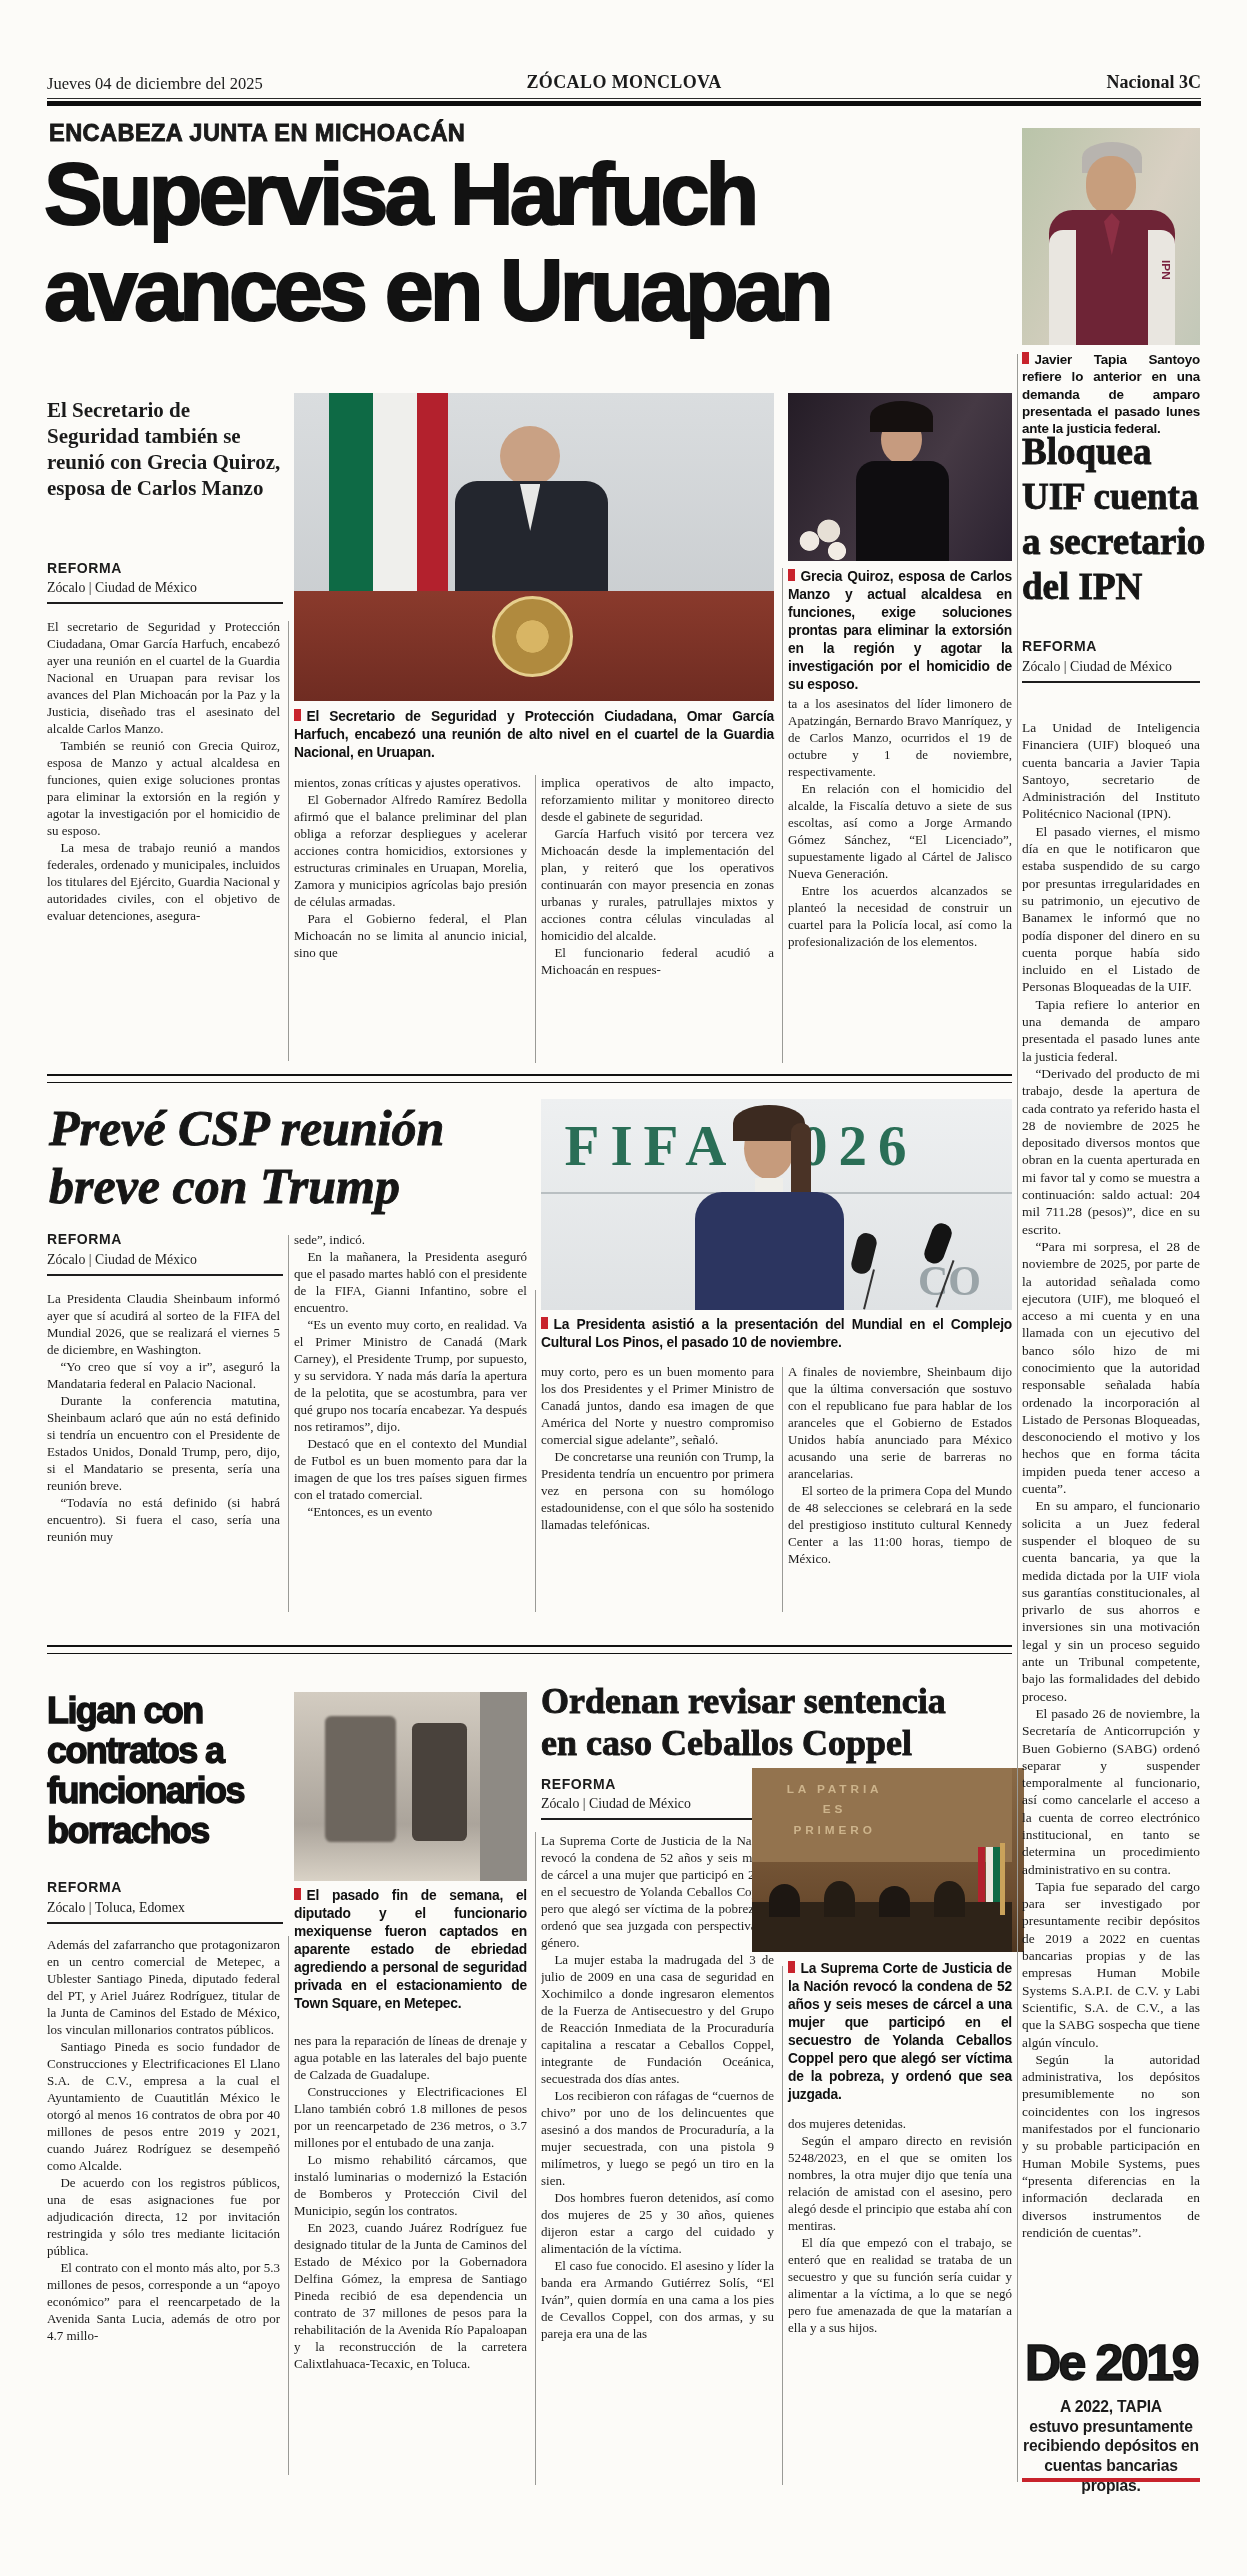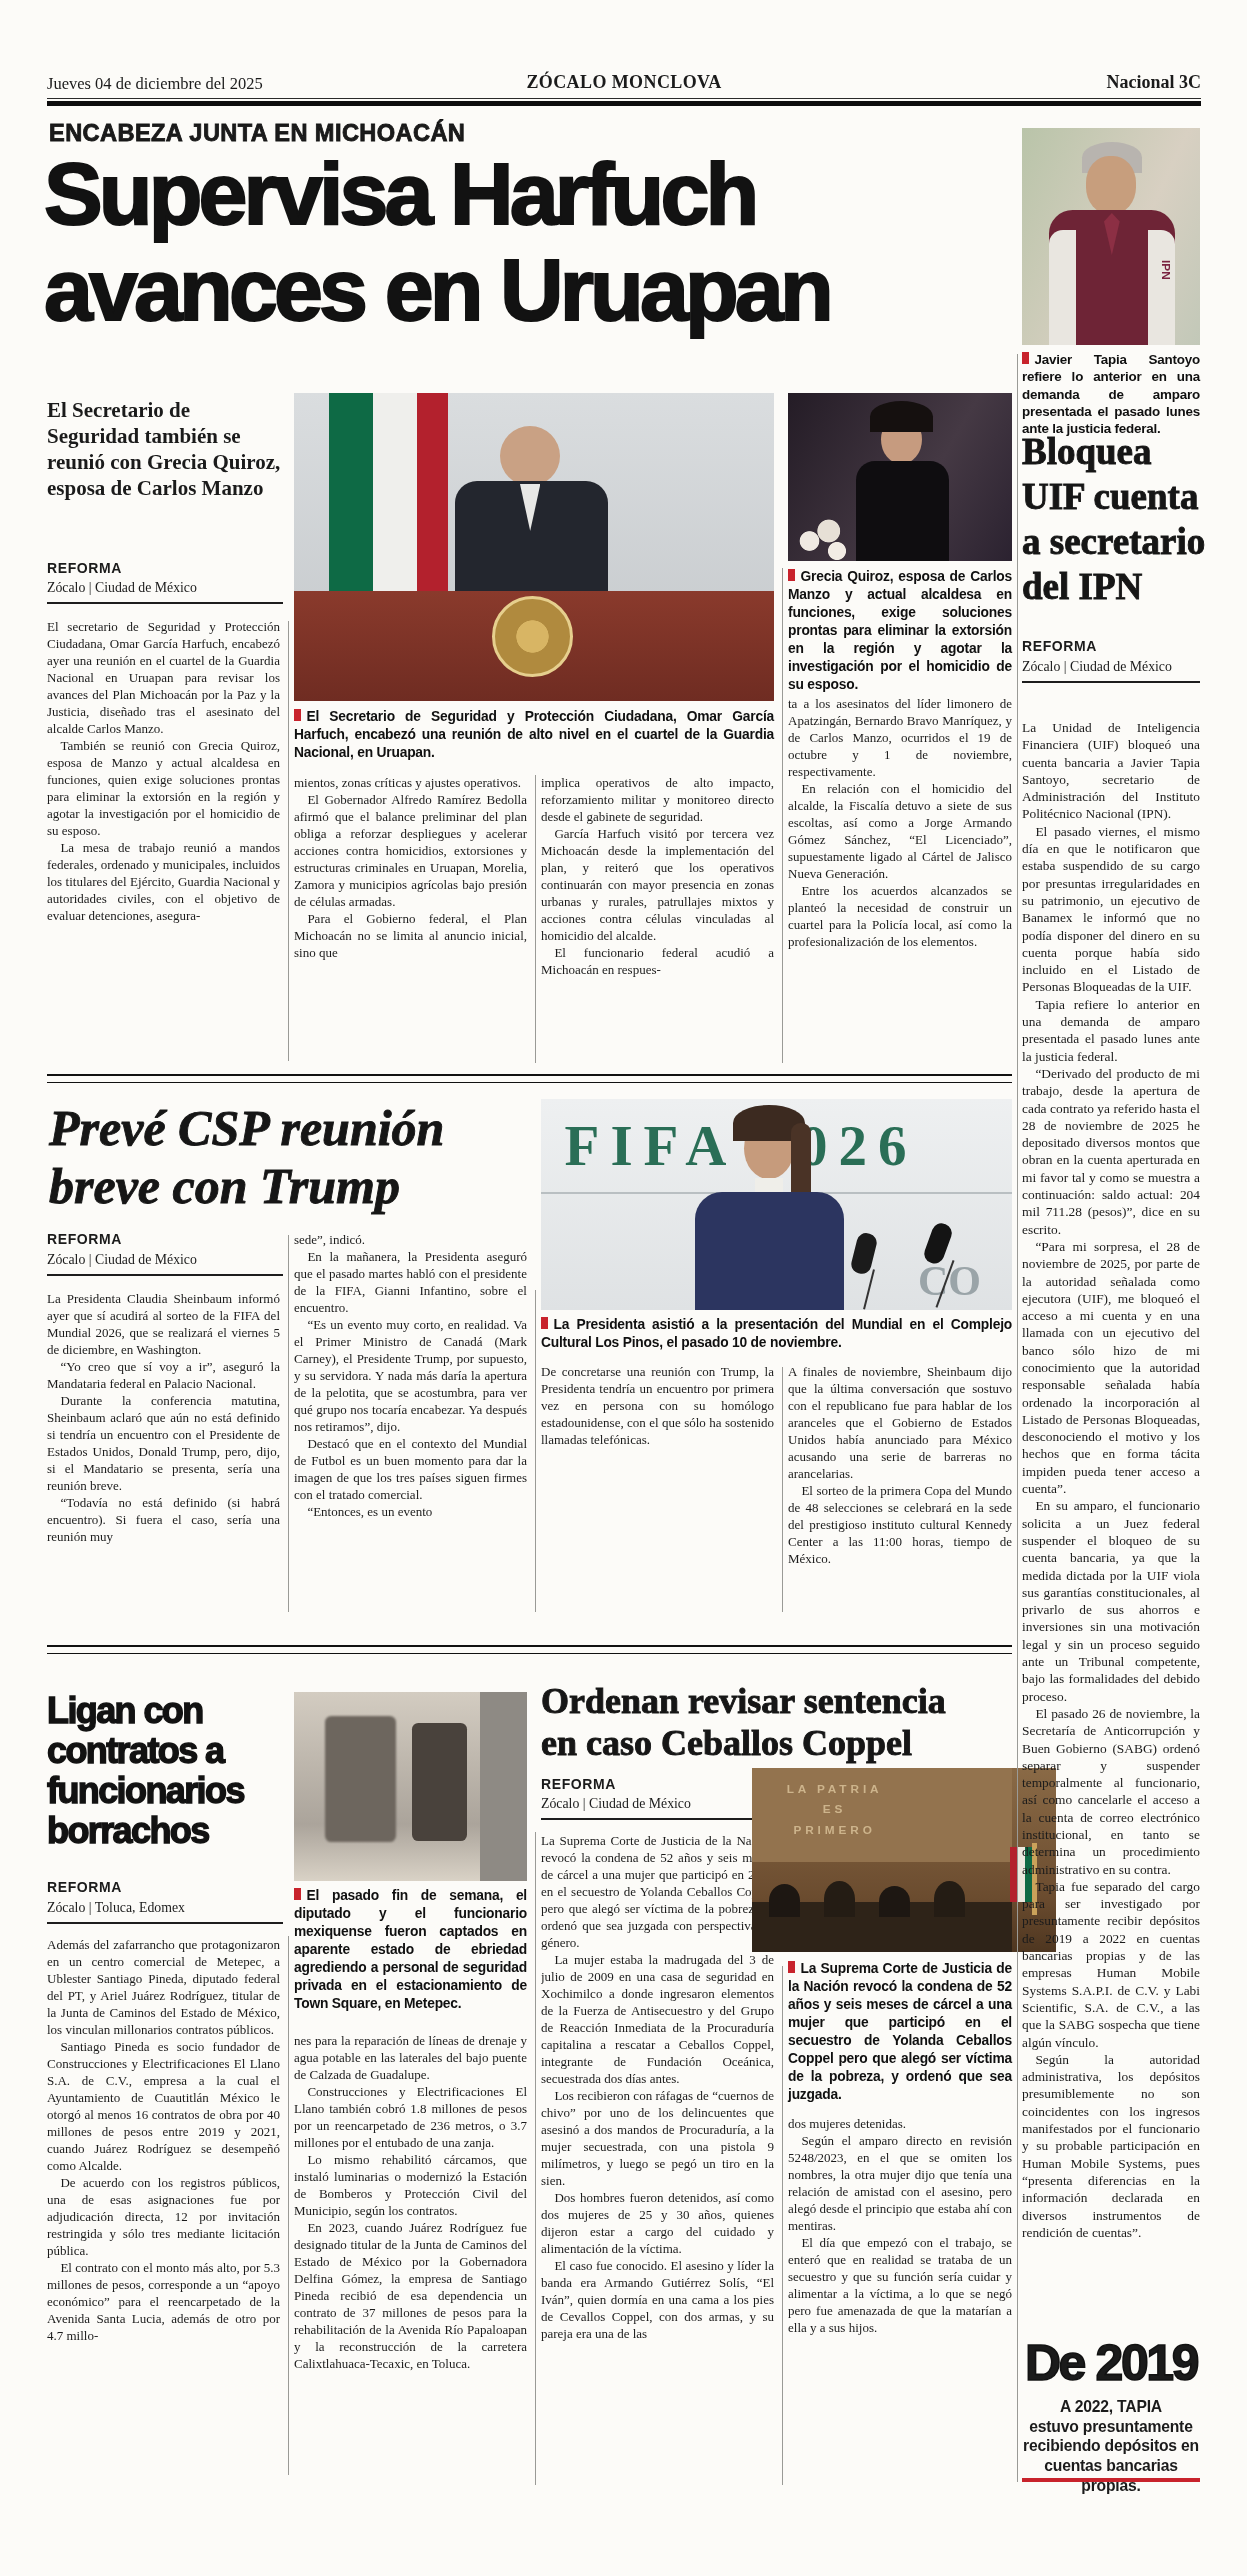--- a/index.html
+++ b/index.html
@@ -160,20 +160,21 @@
     <div class="ph-el" style="left:313px;top:134px;width:20.4px;height:41px;border-radius:9.4px;background:#1b1b1b;transform:rotate(14deg);"></div>
     <div class="ph-el" style="left:387px;top:124px;width:20.4px;height:41px;border-radius:9.4px;background:#141414;transform:rotate(20deg);"></div>
     <div class="ph-el" style="left:327px;top:170px;width:2.4px;height:41px;background:#333;transform:rotate(14deg);"></div>
     <div class="ph-el" style="left:403px;top:160px;width:2.4px;height:50px;background:#333;transform:rotate(20deg);"></div>
   </div>
   <div class="abs caption" style="left:541px;top:1316px;width:471px;">
     <span class="cap-bullet"></span><span>La Presidenta asistió a la presentación del Mundial en el Complejo Cultural Los Pinos, el pasado 10 de noviembre.</span>
   </div>
 
   <div class="abs bodytext" style="left:541px;top:1363px;width:233px;height:250px;">
+      <p>muy corto, pero es un buen momento para los dos Presidentes y el Primer Ministro de Canadá juntos, dando esa imagen de que América del Norte y nuestro compromiso comercial sigue adelante”, señaló.</p>
       <p>De concretarse una reunión con Trump, la Presidenta tendría un encuentro por primera vez en persona con su homólogo estadounidense, con el que sólo ha sostenido llamadas telefónicas.</p>
     </div>
   <div class="abs bodytext" style="left:788px;top:1363px;width:224px;height:250px;">
       <p>A finales de noviembre, Sheinbaum dijo que la última conversación que sostuvo con el republicano fue para hablar de los aranceles que el Gobierno de Estados Unidos había anunciado para México acusando una serie de barreras no arancelarias.</p>
       <p>El sorteo de la primera Copa del Mundo de 48 selecciones se celebrará en la sede del prestigioso instituto cultural Kennedy Center a las 11:00 horas, tiempo de México.</p>
     </div>
 
   <div class="vrule" style="left:288px;top:1235px;height:377px;"></div>
   <div class="vrule" style="left:535px;top:1290px;height:322px;"></div>
   <div class="vrule" style="left:782px;top:1367px;height:245px;"></div>
@@ -220,21 +221,21 @@
   <div class="abs byline-place" style="left:541px;top:1796px;">Zócalo | Ciudad de México</div>
   <div class="abs byline-rule" style="left:541px;top:1818px;width:233px;"></div>
   <div class="abs bodytext" style="left:541px;top:1832px;width:233px;height:656px;">
       <p>La Suprema Corte de Justicia de la Nación revocó la condena de 52 años y seis meses de cárcel a una mujer que participó en 2009 en el secuestro de Yolanda Ceballos Coppel pero que alegó ser víctima de la pobreza, y ordenó que sea juzgada con perspectiva de género.</p>
       <p>La mujer estaba la madrugada del 3 de julio de 2009 en una casa de seguridad en Xochimilco a donde ingresaron elementos de la Fuerza de Antisecuestro y del Grupo de Reacción Inmediata de la Procuraduría capitalina a rescatar a Ceballos Coppel, integrante de Fundación Oceánica, secuestrada dos días antes.</p>
       <p>Los recibieron con ráfagas de “cuernos de chivo” por uno de los delincuentes que asesinó a dos mandos de Procuraduría, a la mujer secuestrada, con una pistola 9 milímetros, y luego se pegó un tiro en la sien.</p>
       <p>Dos hombres fueron detenidos, así como dos mujeres de 25 y 30 años, quienes dijeron estar a cargo del cuidado y alimentación de la víctima.</p>
       <p>El caso fue conocido. El asesino y líder la banda era Armando Gutiérrez Solís, “El Iván”, quien dormía en una cama a los pies de Cevallos Coppel, con dos armas, y su pareja era una de las</p>
     </div>
 
-  <div class="photo" style="left:752px;top:1768px;width:304px;height:184px;background:linear-gradient(#8a6a46,#6b4c2f 70%,#4e3620);">
+  <div class="photo" style="left:752px;top:1768px;width:272px;height:184px;background:linear-gradient(#8a6a46,#6b4c2f 70%,#4e3620);">
     <div class="ph-el" style="left:0;top:0;width:260px;height:94px;background:#93734e;"></div>
     <div class="ph-el" style="left:23.6px;top:11px;width:118px;text-align:center;font-family:'Liberation Sans',sans-serif;font-weight:700;font-size:11.8px;letter-spacing:3.9px;color:#cdb48c;line-height:20.4px;">
       <span style="display:block">LA PATRIA</span>
       <span style="display:block">ES</span>
       <span style="display:block">PRIMERO</span>
     </div>
     <div class="ph-el" style="left:0;bottom:0;width:260px;height:50px;background:#2e2318;"></div>
     <div class="ph-el" style="left:17.3px;bottom:35px;width:31px;height:33px;border-radius:50% 50% 0 0;background:#1d1712;"></div>
     <div class="ph-el" style="left:72px;bottom:35px;width:31px;height:36px;border-radius:50% 50% 0 0;background:#241c14;"></div>
     <div class="ph-el" style="left:127px;bottom:35px;width:31px;height:31px;border-radius:50% 50% 0 0;background:#1d1712;"></div>

